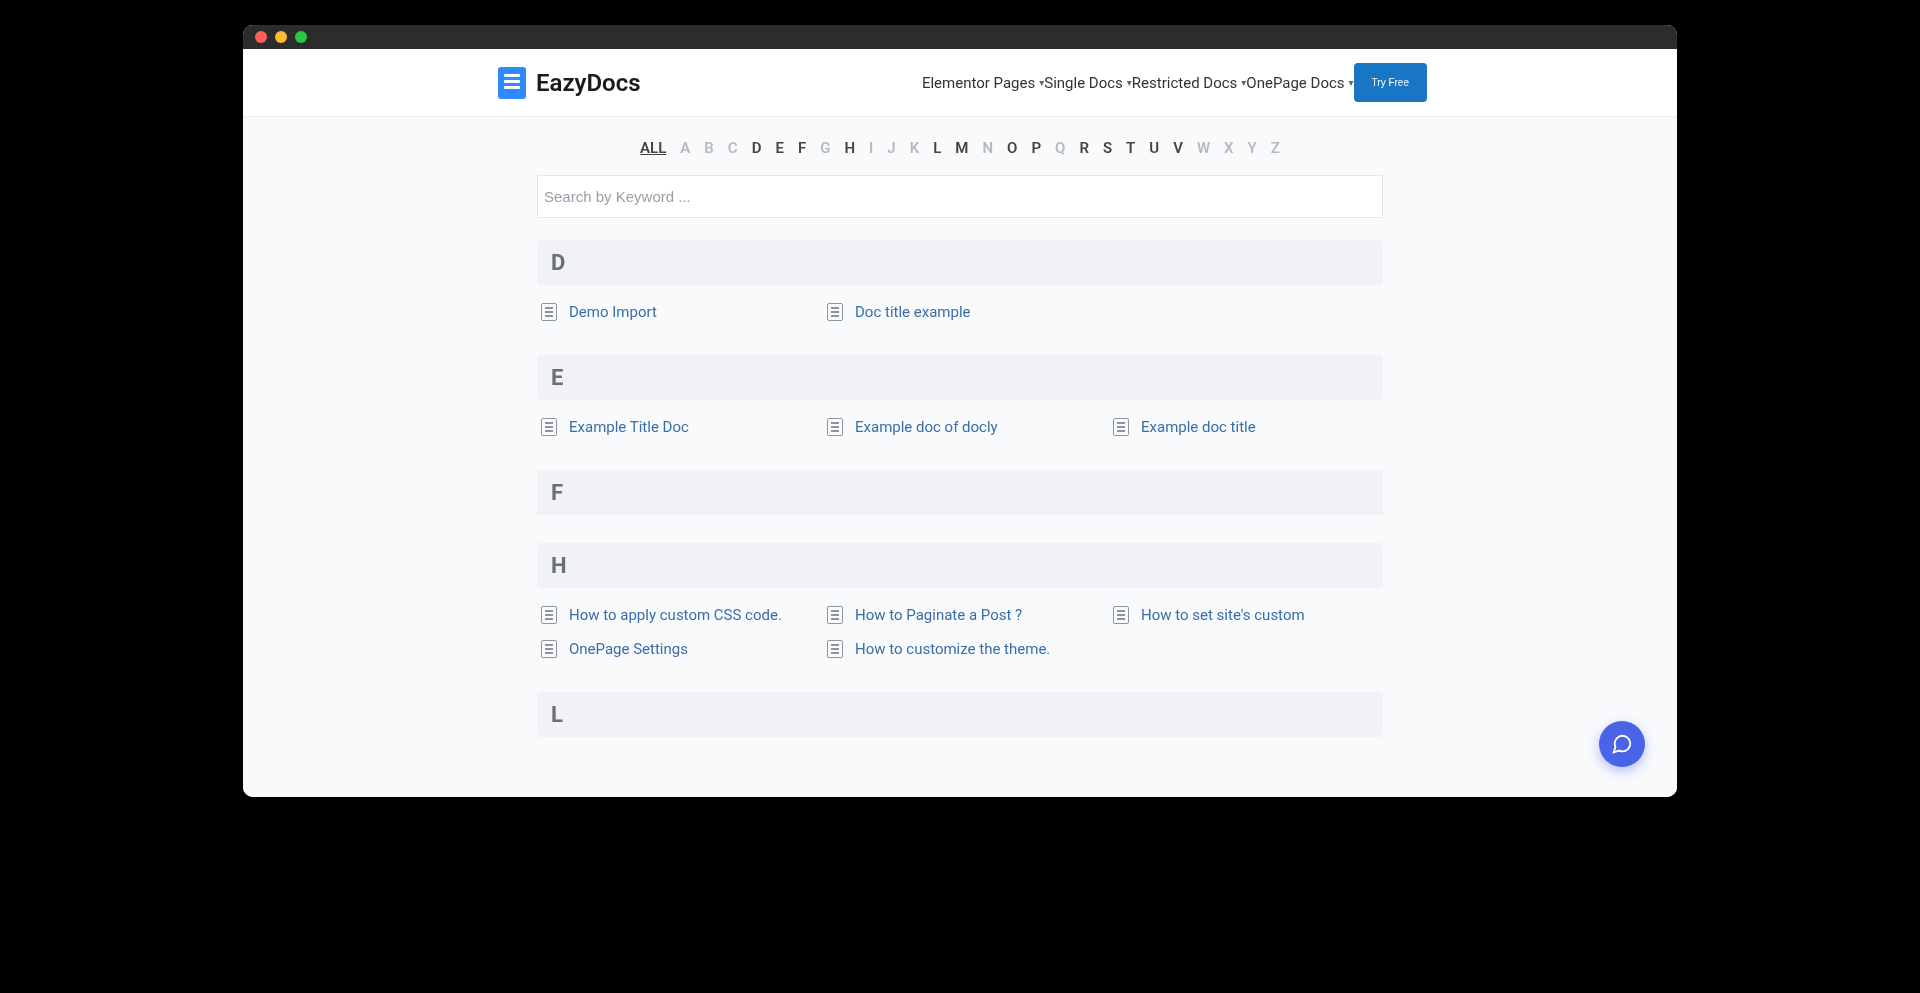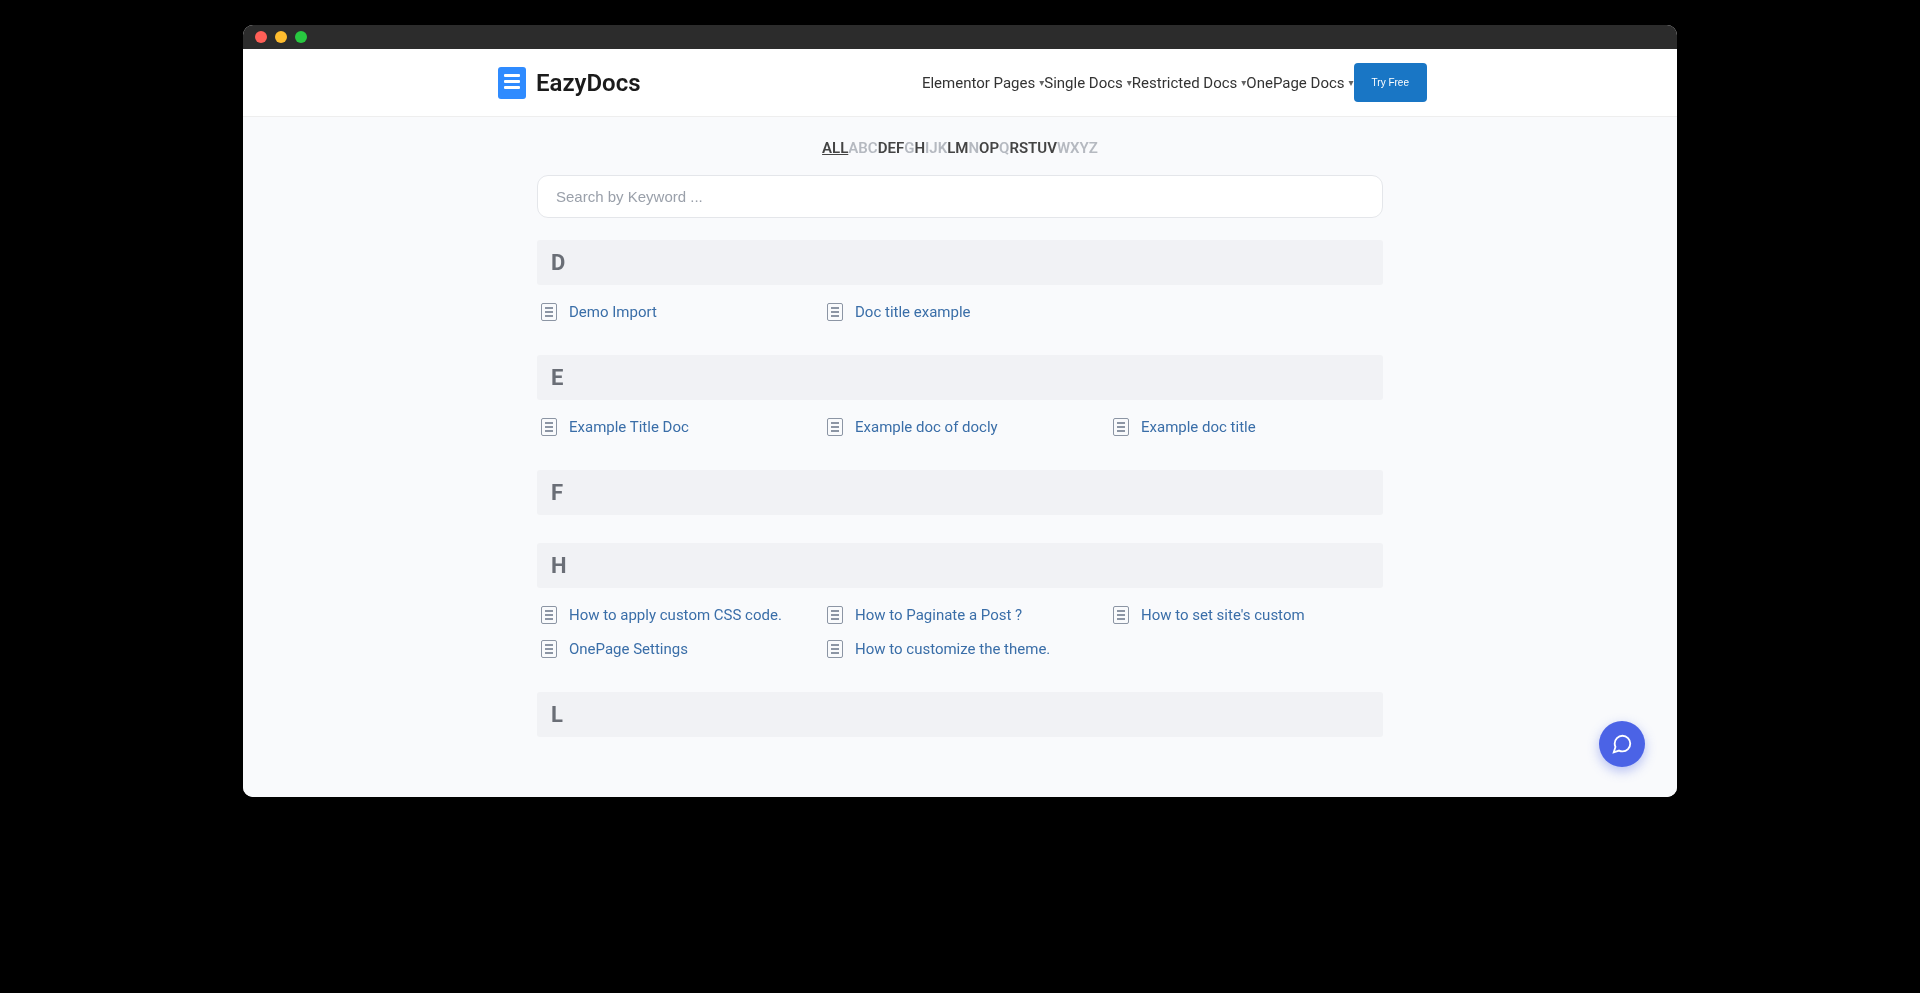--- a/index.html
+++ b/index.html
@@ -53,32 +53,32 @@
   .nav { display:flex; align-items:center; }
   .nav-item { color:#333; font-size:15px; cursor:pointer; display:flex; align-items:center; gap:4px;}
   .chev { font-size:10px; color:#666; }
   .try-btn {
     background:#1976c5; color:#fff; border:none; padding:14px 18px; font-size:10px;
     border-radius:4px; cursor:pointer;
   }
 
   .content { background:#f9fafc; padding: 18px 0 60px; min-height:640px; position:relative;}
   .alpha-row {
-    display:flex; justify-content:center; gap:0; margin: 4px 0 18px;
+    display:flex; justify-content:center; gap:14px; margin: 4px 0 18px;
     font-size:15px; font-weight:600;
   }
   .alpha-row span { color:#b5b9c0; cursor:pointer; }
   .alpha-row span.active { color:#444; text-decoration:underline; }
   .alpha-row span.enabled { color:#444; }
 
   .main-col { width: 846px; margin: 0 auto; }
 
   .search {
     width:100%; border:1px solid #e4e6ea; background:#fff;
-    padding:12px 18px; font-size:15px; color:#555; border-radius:11px;
+    padding:12px 6px; font-size:15px; color:#555; border-radius:1px;
   }
   .search::placeholder { color:#9aa0aa; }
 
   .group-hdr {
     background:#f1f2f5; padding:10px 14px; margin-top:28px;
     font-size:22px; font-weight:700; color:#6a6e76; border-radius:3px;
   }
   .group-hdr:first-of-type { margin-top:22px; }
   .items {
     display:grid; grid-template-columns: repeat(3, 1fr);

